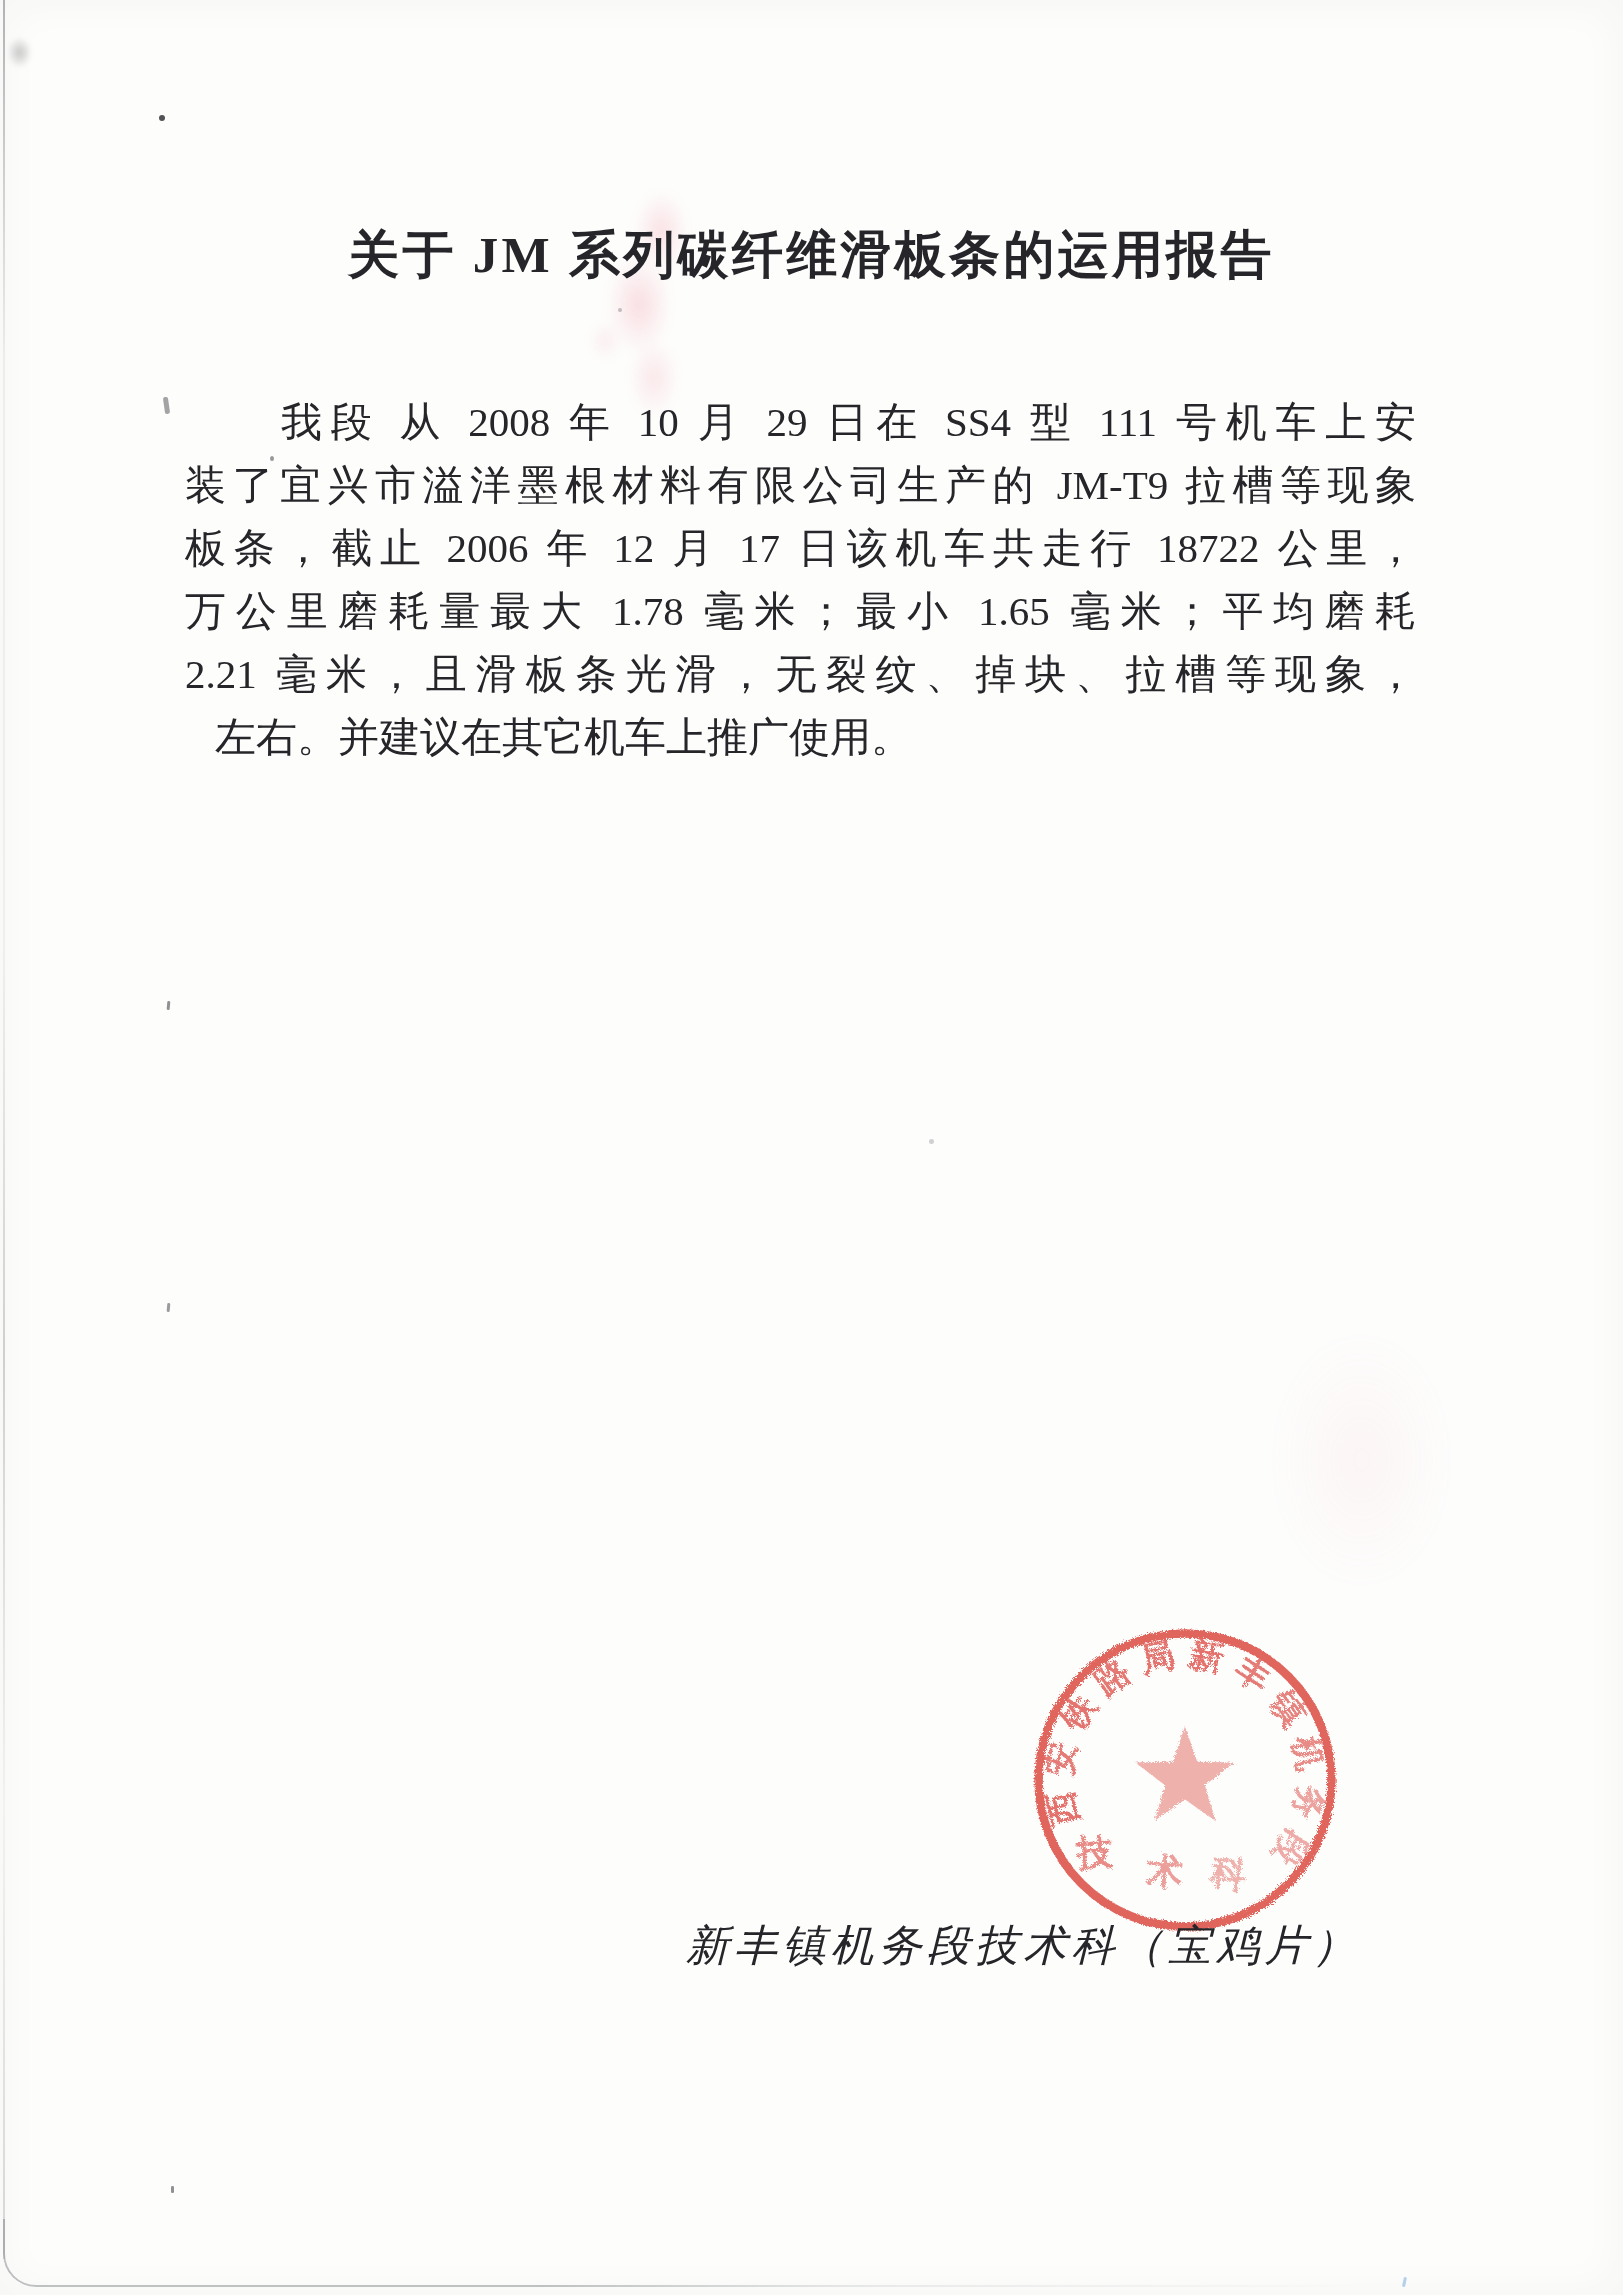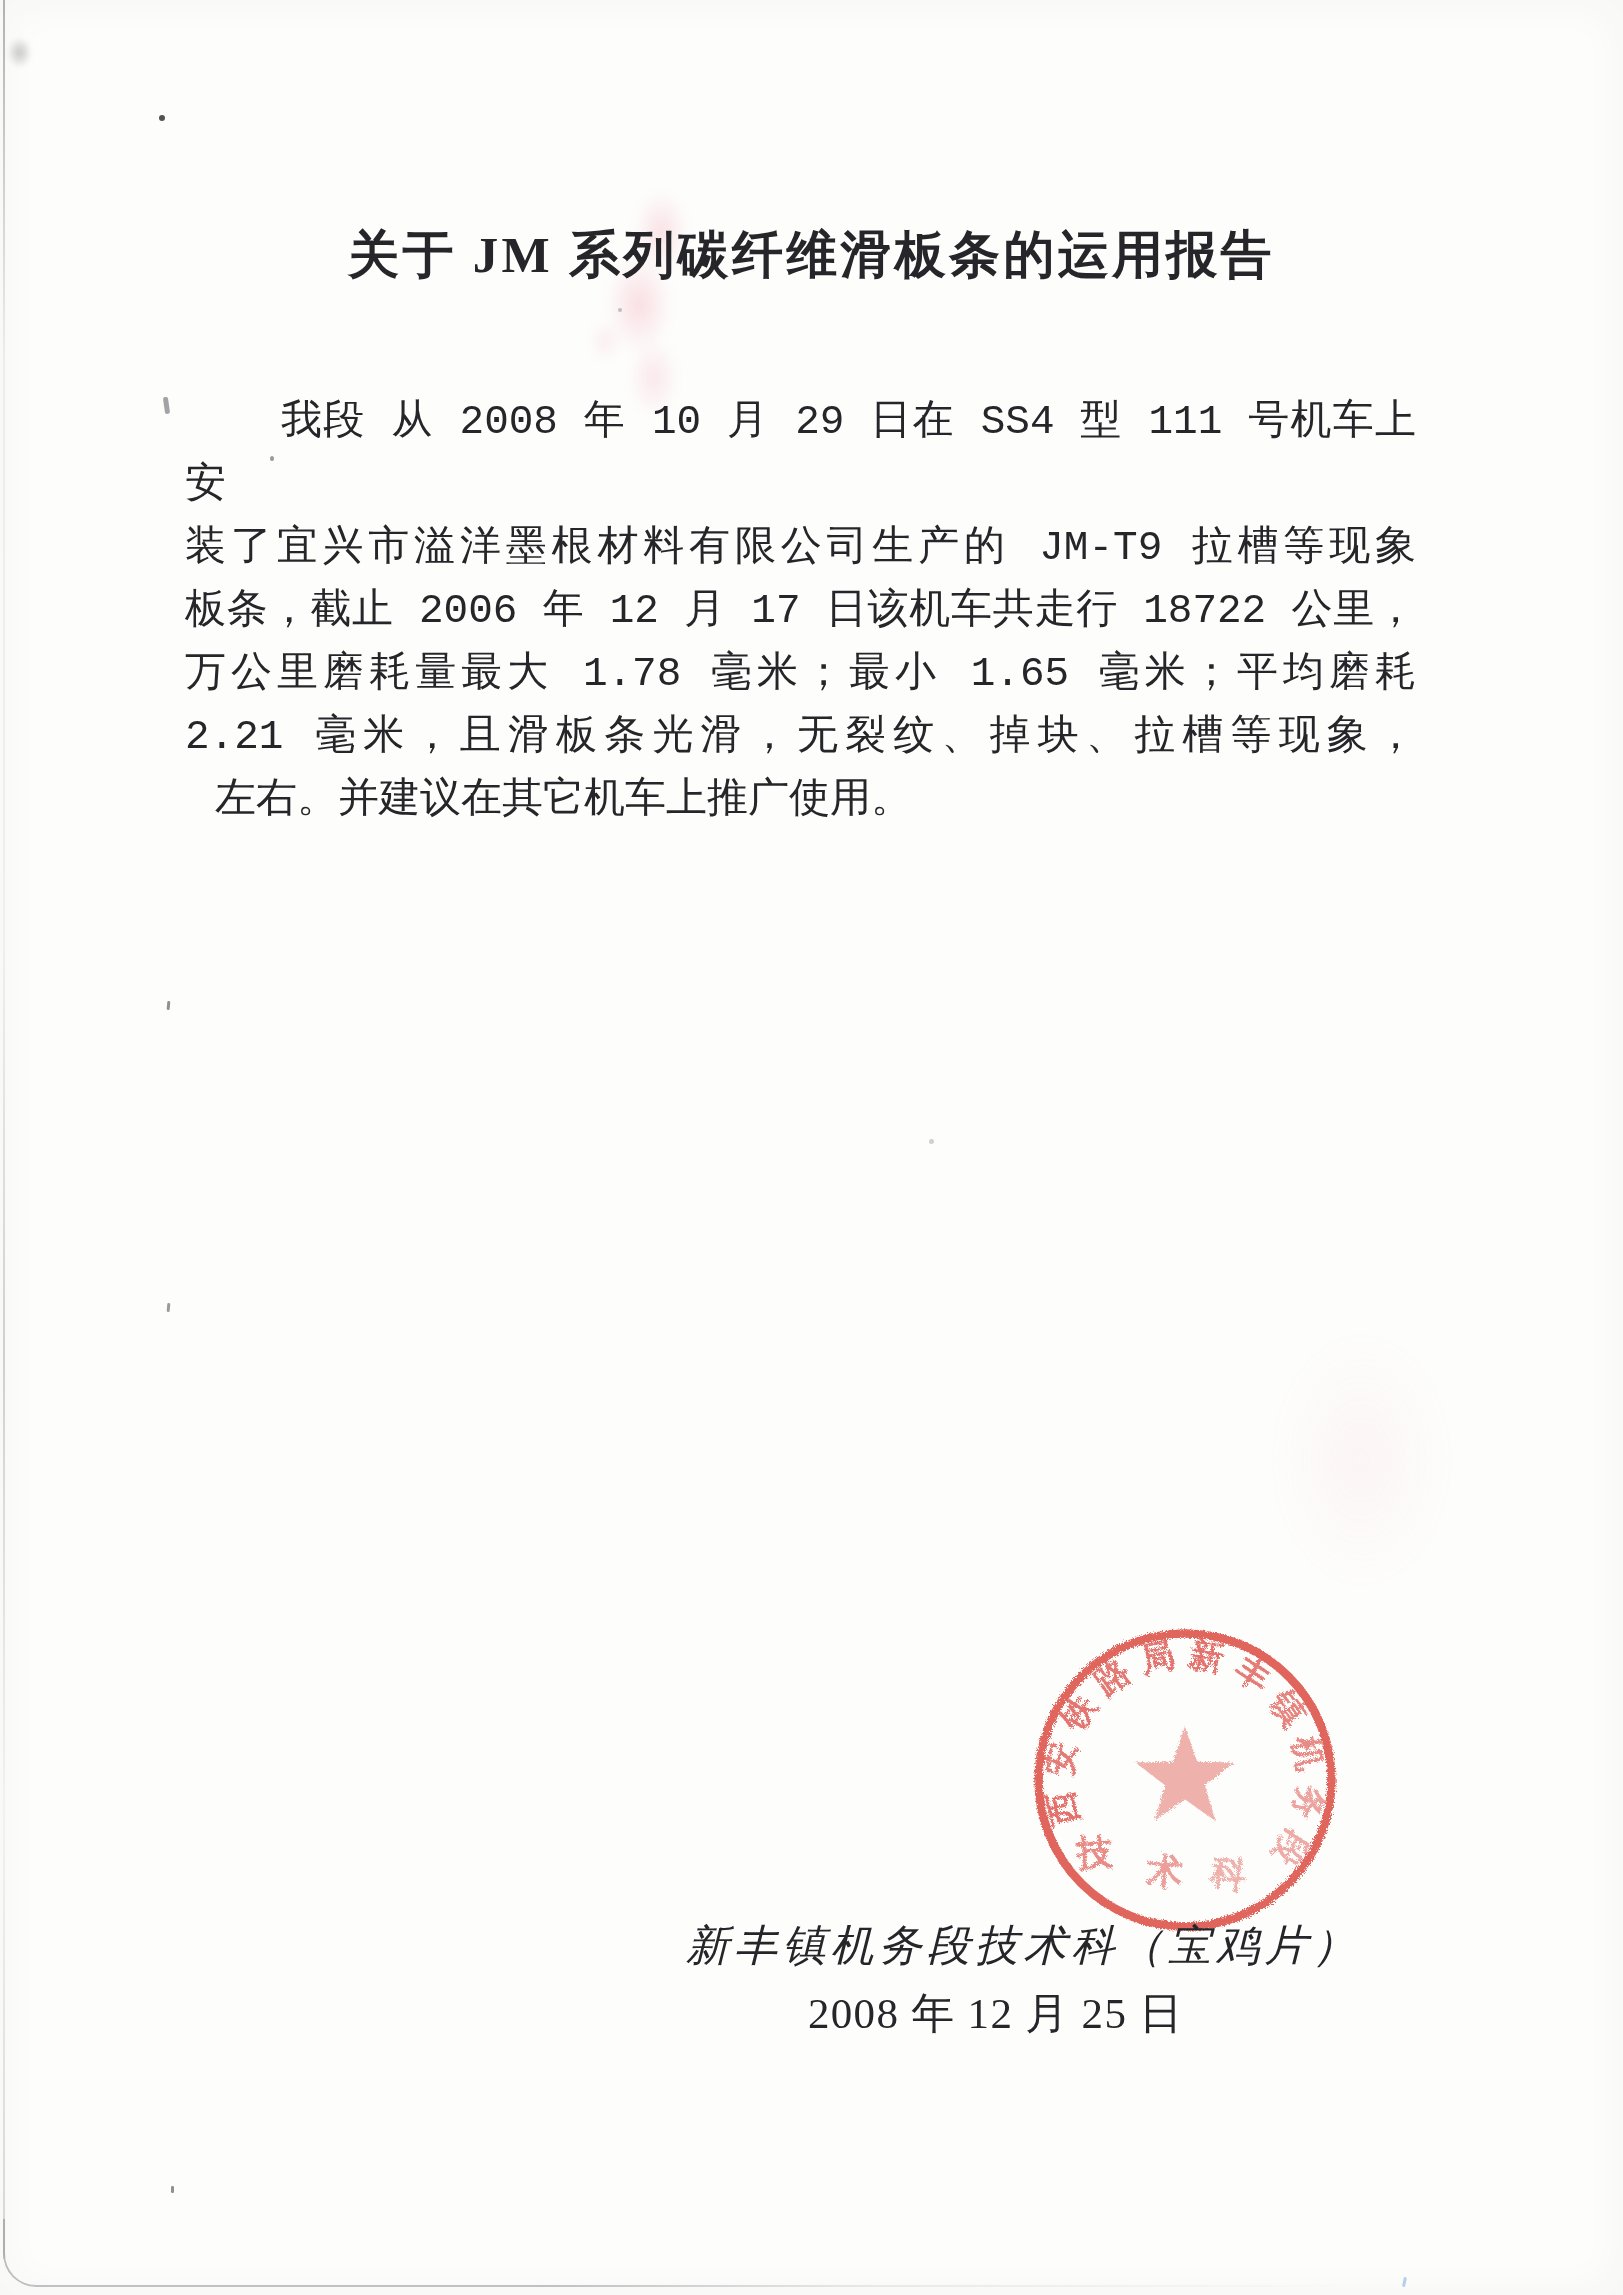--- a/index.html
+++ b/index.html
@@ -14,21 +14,21 @@
   }
 
   
   .title{
     position:absolute;top:221px;left:0;width:100%;
     margin:0;text-align:center;
     font-size:51px;font-weight:700;letter-spacing:3.3px;
   }
   .body-block{
     position:absolute;left:185px;top:391px;width:1231px;
-    font-size:41px;line-height:63px;font-family:Liberation Mono, monospace;
+    font-size:41px;line-height:63px;
   }
   .body-line{
     margin:0;
     text-align:justify;
     text-align-last:justify;
   }
   .body-line.first{text-indent:96px;}
   .body-line.last{text-align-last:left;margin-left:30px;}
   .signature{
     position:absolute;left:686px;top:1922px;
@@ -154,16 +154,15 @@
         </g>
       <g id="inner-text" class="seal-inner">
           <text transform="translate(122 371) rotate(-4)" text-anchor="middle" dominant-baseline="central" fill-opacity="0.75">技</text>
           <text transform="translate(229 400) rotate(3)" text-anchor="middle" dominant-baseline="central" fill-opacity="0.62">术</text>
           <text transform="translate(327 403) rotate(9)" text-anchor="middle" dominant-baseline="central" fill-opacity="0.5">科</text>
         </g>
     </g>
   </svg>
 
   <div class="signature">新丰镇机务段技术科（宝鸡片）</div>
-  <div class="dateline">2008 年 12 月 25 日</div>
 
 </div>
 
 
 </body></html>

